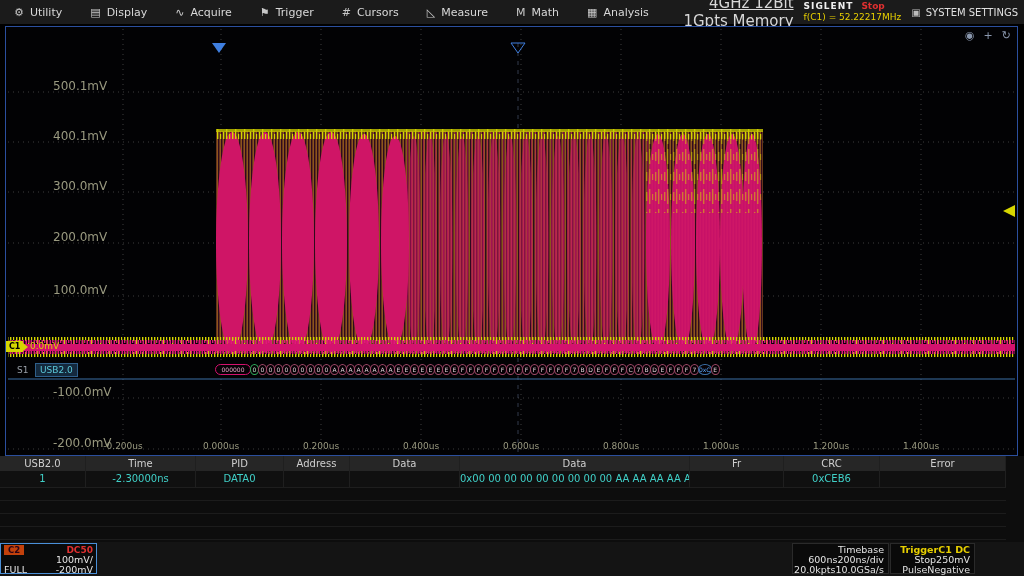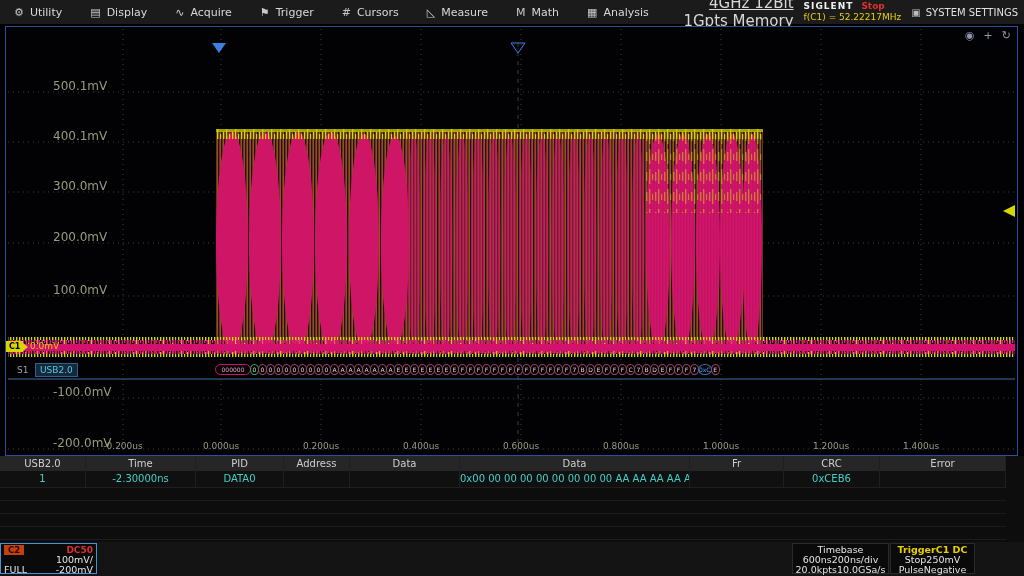--- a/index.html
+++ b/index.html
@@ -57,21 +57,21 @@
     font-size:9.5px;box-sizing:border-box;padding:1px 3px;}
   .chbox.selected{border-color:#4a90d9;}
   .chbox .r{display:flex;justify-content:space-between;line-height:10px;height:10px;}
   .chbox .badge{font-weight:bold;font-size:8.5px;padding:0 4px;height:10px;line-height:10px;}
   .ch1 .badge{background:#d6d600;color:#000;}
   .ch2 .badge{background:#c2410c;color:#2a0316;}
   .chbox .coup{color:#e03030;font-weight:bold;font-size:9px;}
   .chbox .w{color:#e4e4e4;}
   .infobox{position:absolute;top:1px;height:31px;background:#0a0a0a;border:1px solid #2a2a2a;
     box-sizing:border-box;font-size:9.5px;padding:1px 4px;}
-  .infobox .r{display:flex;justify-content:center;line-height:10px;height:10px;color:#e4e4e4;}
+  .infobox .r{display:flex;justify-content:flex-end;line-height:10px;height:10px;color:#e4e4e4;}
   #tbbox{left:792px;width:97px;}
   #trbox{left:890px;width:85px;}
   #trbox .yel{color:#e8d000;font-weight:bold;}
 </style>
 </head>
 <body>
 
 <div id="screen">
 
   <div id="menubar">

